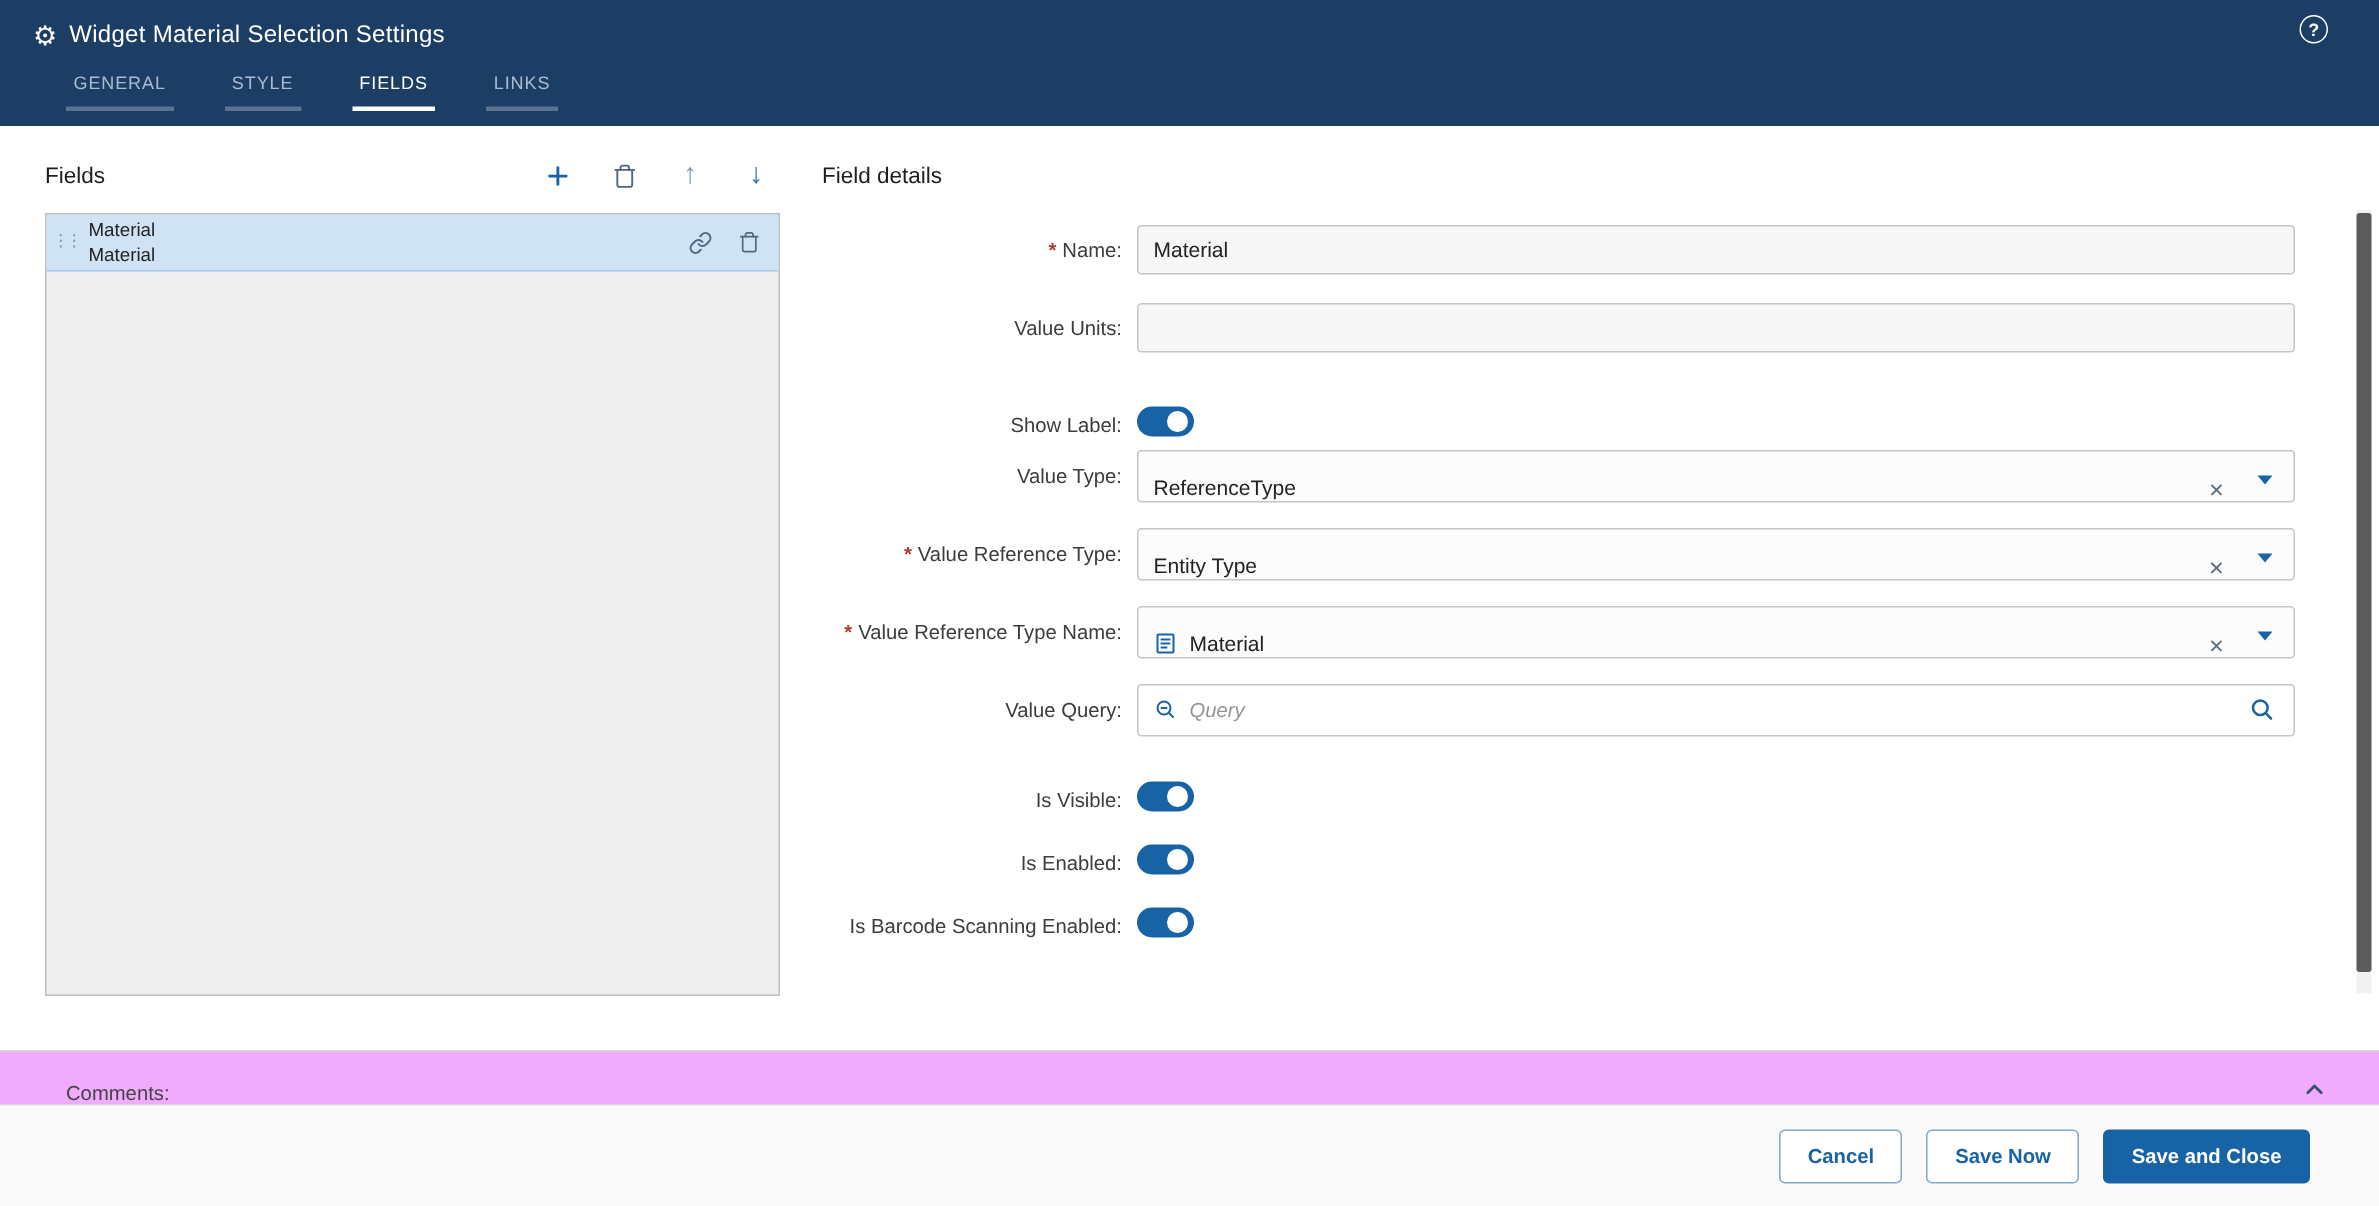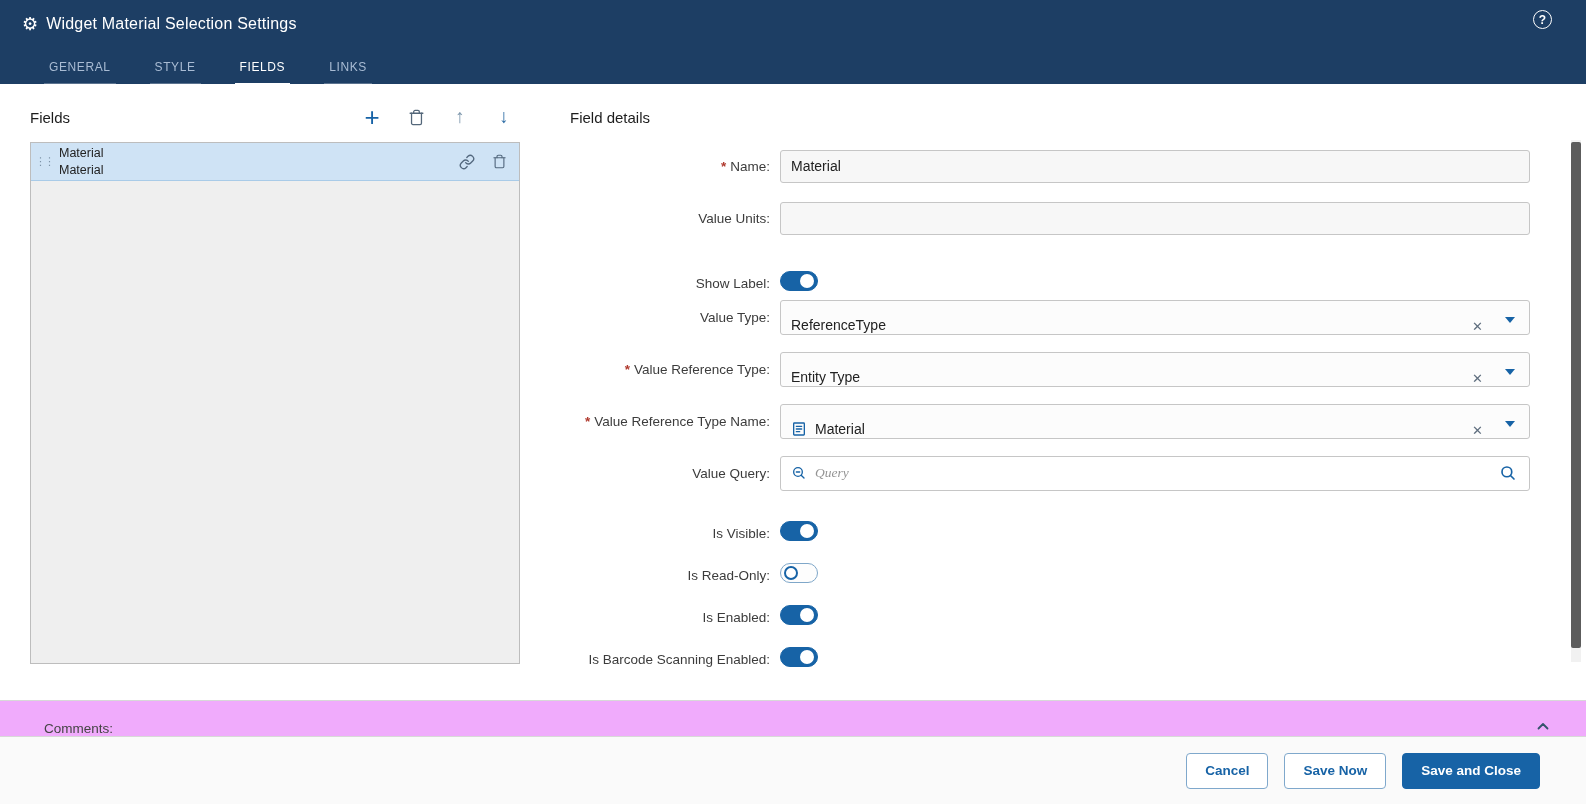--- a/index.html
+++ b/index.html
@@ -8,21 +8,21 @@
   .app { position:relative; width:1586px; height:804px; background:#fff; overflow:hidden; }
 
   
   header { height:84px; background:#1d3e64; color:#fff; }
   .title-row { display:flex; align-items:center; padding:9px 0 0 22px; height:38px; position:relative; }
   .gear { font-size:18px; line-height:1; margin-right:8px; color:#fff; }
   h1.page-title { font-size:16px; font-weight:500; letter-spacing:.2px; }
   .help { position:absolute; right:34px; top:10px; width:19px; height:19px; border:1.6px solid #fff;
           border-radius:50%; font-size:12px; font-weight:700; display:flex; align-items:center;
           justify-content:center; cursor:pointer; }
-  .tabs { display:flex; padding-left:44px; margin-top:22px; }
+  .tabs { display:flex; padding-left:44px; margin-top:10px; }
   .tab { font-size:12px; letter-spacing:.6px; color:#a9bcd4; padding:0 5px 9px 5px; margin-right:34px;
          border-bottom:3px solid rgba(255,255,255,.28); cursor:pointer; }
   .tab.active { color:#fff; border-bottom-color:#fff; }
 
   
   .content { position:absolute; top:84px; left:0; right:0; height:616px; display:flex;
              padding:16px 56px 0 30px; background:#fff; }
 
   
   .fields-col { width:490px; flex:none; display:flex; flex-direction:column; padding-bottom:36px; }
@@ -37,21 +37,21 @@
 
   .fields-list { flex:1; border:1px solid #bdbdbd; background:#efefef; overflow:hidden; }
   .list-item { display:flex; align-items:center; height:38px; background:#cfe3f5;
                border-bottom:1px solid #a9cbe8; padding:0 12px 0 4px; cursor:pointer; }
   .drag { color:#7d93a8; font-size:11px; letter-spacing:-2px; margin-right:6px; line-height:1; cursor:grab; }
   .item-text { font-size:12.5px; color:#222; line-height:1.3; }
   .item-icons { margin-left:auto; display:flex; align-items:center; gap:17px; color:#53687e; }
   .item-icons .ric { cursor:pointer; display:flex; }
 
   
-  .details-col { flex:1; margin-left:50px; display:flex; flex-direction:column; }
+  .details-col { flex:1; margin-left:28px; display:flex; flex-direction:column; }
   .details-col .panel-title { height:34px; display:flex; align-items:center; margin-bottom:6px; }
   .form { }
   .row { display:flex; align-items:center; height:52px; }
   .row.toggle-row { height:42px;align-items:flex-end; }
   .row.toggle-row.first-toggle { height:47px; }
   .lbl { width:200px; flex:none; text-align:right; font-size:13.5px; color:#3c3c3c; padding-right:0; }
   .req { color:#b03a2e; font-weight:700; margin-right:4px; }
   .ctrl { flex:1; margin-left:10px; display:flex; align-items:center; }
 
   input.txt { width:100%; height:33px; background:#f7f7f7; border:1px solid #c6c6c6; border-radius:3px;
@@ -60,21 +60,21 @@
             display:flex; align-items:flex-start; padding:16px 14px 0 10px; cursor:pointer; }
   .sel-text { font-size:14px; color:#222; }
   .sel-icon { display:flex; margin-right:8px; }
   .clear { margin-left:auto; color:#5f6e7e; font-size:13px; padding:2px 4px; cursor:pointer; }
   .caret { width:0; height:0; border-left:5px solid transparent; border-right:5px solid transparent;
            border-top:6px solid #1763a6; margin-left:18px; cursor:pointer; }
   .query { width:100%; height:35px; background:#fff; border:1px solid #c6c6c6; border-radius:3px;
            display:flex; align-items:center; padding:0 12px 0 10px; }
   .query .qicon { display:flex; color:#1763a6; margin-right:8px; }
   .query input { flex:1; border:none; outline:none; background:transparent; font-size:13.5px;
-                 color:#ec4899; font-family:Liberation Serif, serif; }
+                 color:#ec4899; font-family:Liberation Sans, sans-serif; }
   .query input::placeholder { font-style:italic; color:#949494; }
   .query .search { display:flex; color:#1763a6; margin-left:8px; cursor:pointer; }
 
   .toggle { width:38px; height:20px; border-radius:11px; border:1px solid #7fa7c9; background:#fdfdfd;
             position:relative; cursor:pointer; flex:none; }
   .toggle .knob { position:absolute; top:2px; left:3px; width:14px; height:14px; border-radius:50%;
                   background:#fff; border:2px solid #1763a6; }
   .toggle.on { background:#1763a6; border-color:#1763a6; }
   .toggle.on .knob { left:auto; right:3px; border-color:#fff; }
 
@@ -257,28 +257,20 @@
 
         <div class="row toggle-row">
           <div class="lbl"><span>Is Visible:</span></div>
           <div class="ctrl">
             <div class="toggle on">
                 <span class="knob"></span>
               </div>
           </div>
         </div>
 
-        <div class="row toggle-row">
-          <div class="lbl"><span>Is Read-Only:</span></div>
-          <div class="ctrl">
-            <div class="toggle">
-                <span class="knob"></span>
-              </div>
-          </div>
-        </div>
 
         <div class="row toggle-row">
           <div class="lbl"><span>Is Enabled:</span></div>
           <div class="ctrl">
             <div class="toggle on">
                 <span class="knob"></span>
               </div>
           </div>
         </div>
 

